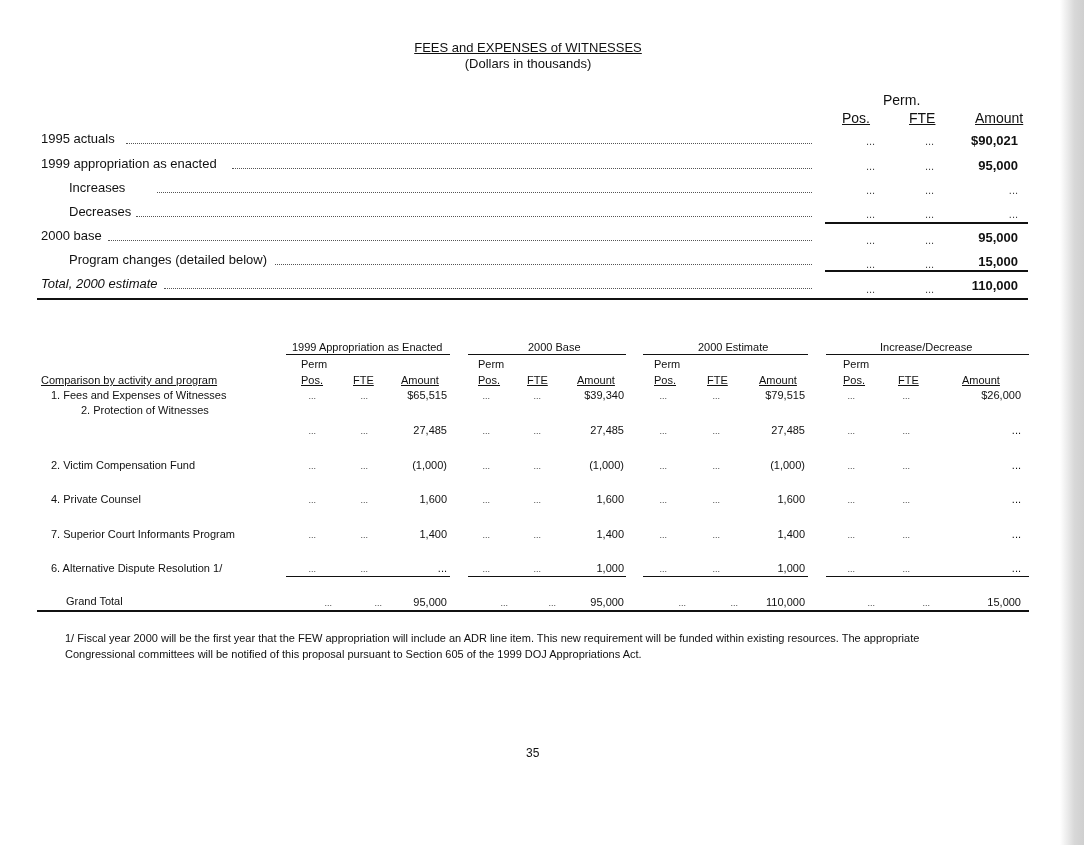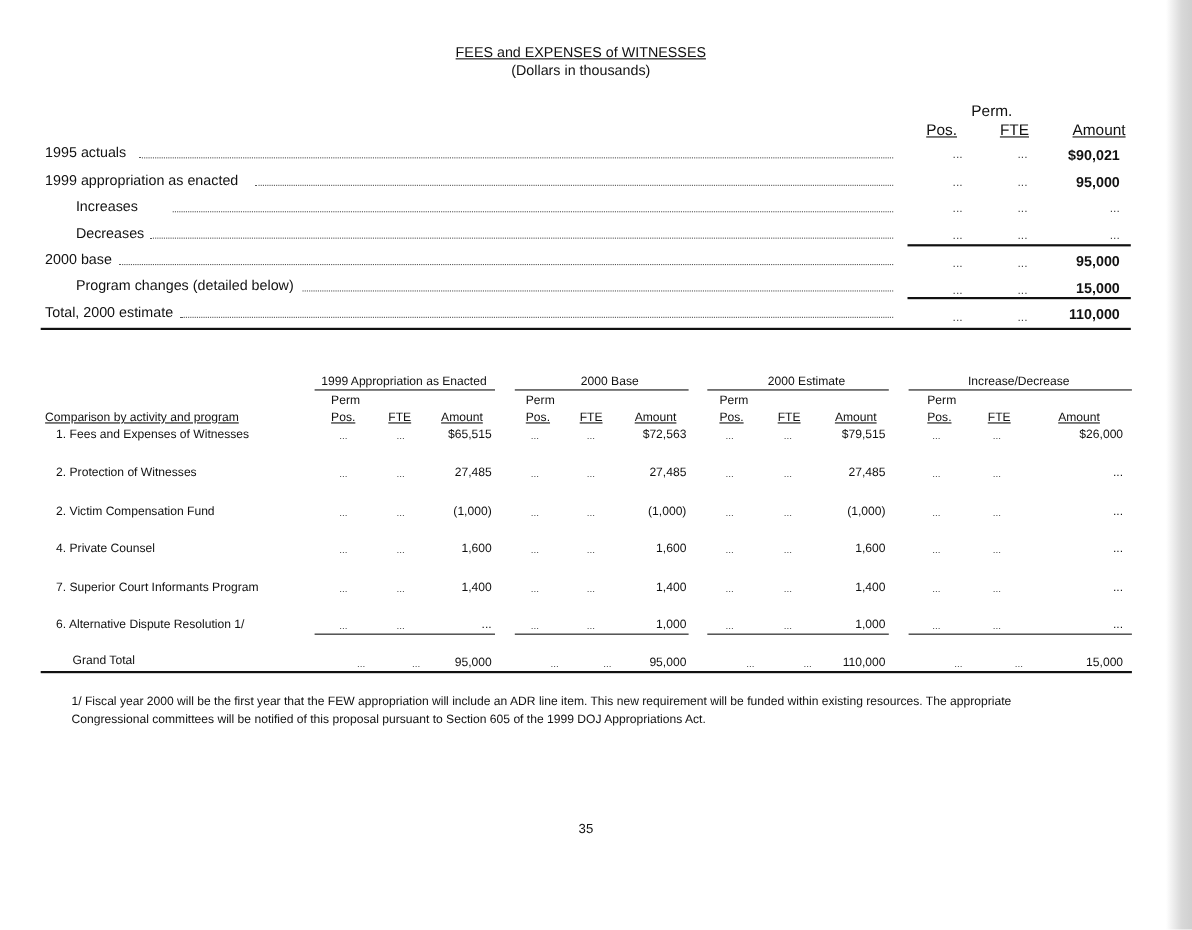--- a/index.html
+++ b/index.html
@@ -75,21 +75,21 @@
   <div class="abs dots" style="left:925px;top:234px;">...</div>
   <div class="abs sum-col" style="right:66px;top:230px;font-weight:bold;">95,000</div>
 
   <div class="abs sum-label indent" style="top:252px;">Program changes (detailed below)</div>
   <div class="leader" style="left:275px;width:537px;top:263px;"></div>
   <div class="abs dots" style="left:866px;top:258px;">...</div>
   <div class="abs dots" style="left:925px;top:258px;">...</div>
   <div class="abs sum-col" style="right:66px;top:254px;font-weight:bold;">15,000</div>
   <div class="hline" style="left:825px;width:203px;top:270px;height:2px;"></div>
 
-  <div class="abs sum-label" style="top:276px;">Total, 2000 estimate</div>
+  <div class="abs sum-label" style="top:276px;font-style:italic;">Total, 2000 estimate</div>
   <div class="leader" style="left:164px;width:648px;top:287px;"></div>
   <div class="abs dots" style="left:866px;top:283px;">...</div>
   <div class="abs dots" style="left:925px;top:283px;">...</div>
   <div class="abs sum-col" style="right:66px;top:278px;font-weight:bold;">110,000</div>
 </div>
 <div class="hline" style="left:37px;width:991px;top:298px;height:2px;"></div>
 
 <div>
 
   <div class="abs small" style="left:292px;top:341px;">1999 Appropriation as Enacted</div>
@@ -120,28 +120,28 @@
   <div class="abs small u" style="left:898px;top:374px;">FTE</div>
   <div class="abs small u" style="left:962px;top:374px;">Amount</div>
 
   <div id="rows">
       <div class="abs prog" style="top:389px;">1.  Fees and Expenses of Witnesses</div>
       <div class="abs num dots" style="left:246px;width:70px;top:391px;font-size:9px;">...</div>
       <div class="abs num dots" style="left:298px;width:70px;top:391px;font-size:9px;">...</div>
       <div class="abs num " style="left:377px;width:70px;top:389px;font-size:11px;">$65,515</div>
       <div class="abs num dots" style="left:420px;width:70px;top:391px;font-size:9px;">...</div>
       <div class="abs num dots" style="left:471px;width:70px;top:391px;font-size:9px;">...</div>
-      <div class="abs num " style="left:554px;width:70px;top:389px;font-size:11px;">$72,563</div>
+      <div class="abs num " style="left:554px;width:70px;top:389px;font-size:11px;">$39,340</div>
       <div class="abs num dots" style="left:597px;width:70px;top:391px;font-size:9px;">...</div>
       <div class="abs num dots" style="left:650px;width:70px;top:391px;font-size:9px;">...</div>
       <div class="abs num " style="left:735px;width:70px;top:389px;font-size:11px;">$79,515</div>
       <div class="abs num dots" style="left:785px;width:70px;top:391px;font-size:9px;">...</div>
       <div class="abs num dots" style="left:840px;width:70px;top:391px;font-size:9px;">...</div>
       <div class="abs num " style="left:951px;width:70px;top:389px;font-size:11px;">$26,000</div>
-      <div class="abs prog" style="top:424px;">2.  Protection of Witnesses</div>
+      <div class="abs prog" style="top:404px;margin-left:30px;">2.  Protection of Witnesses</div>
       <div class="abs num dots" style="left:246px;width:70px;top:426px;font-size:9px;">...</div>
       <div class="abs num dots" style="left:298px;width:70px;top:426px;font-size:9px;">...</div>
       <div class="abs num " style="left:377px;width:70px;top:424px;font-size:11px;">27,485</div>
       <div class="abs num dots" style="left:420px;width:70px;top:426px;font-size:9px;">...</div>
       <div class="abs num dots" style="left:471px;width:70px;top:426px;font-size:9px;">...</div>
       <div class="abs num " style="left:554px;width:70px;top:424px;font-size:11px;">27,485</div>
       <div class="abs num dots" style="left:597px;width:70px;top:426px;font-size:9px;">...</div>
       <div class="abs num dots" style="left:650px;width:70px;top:426px;font-size:9px;">...</div>
       <div class="abs num " style="left:735px;width:70px;top:424px;font-size:11px;">27,485</div>
       <div class="abs num dots" style="left:785px;width:70px;top:426px;font-size:9px;">...</div>

